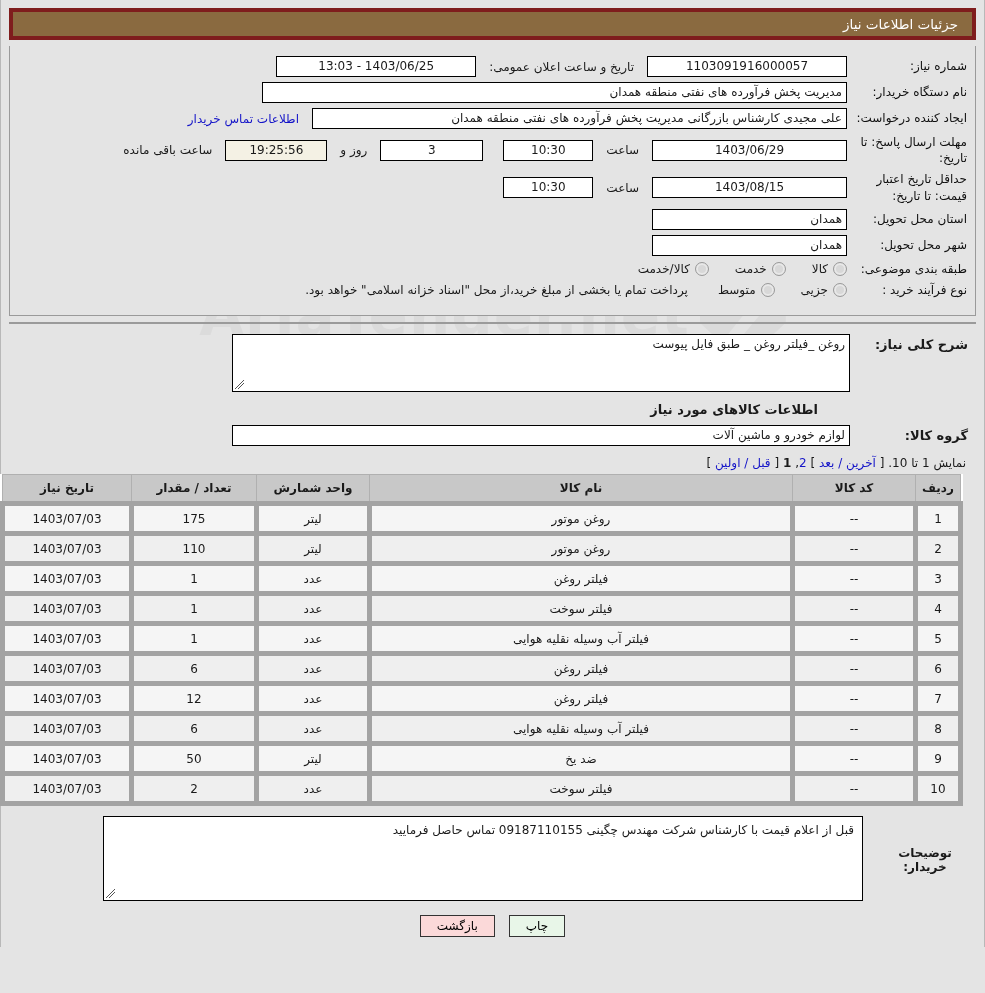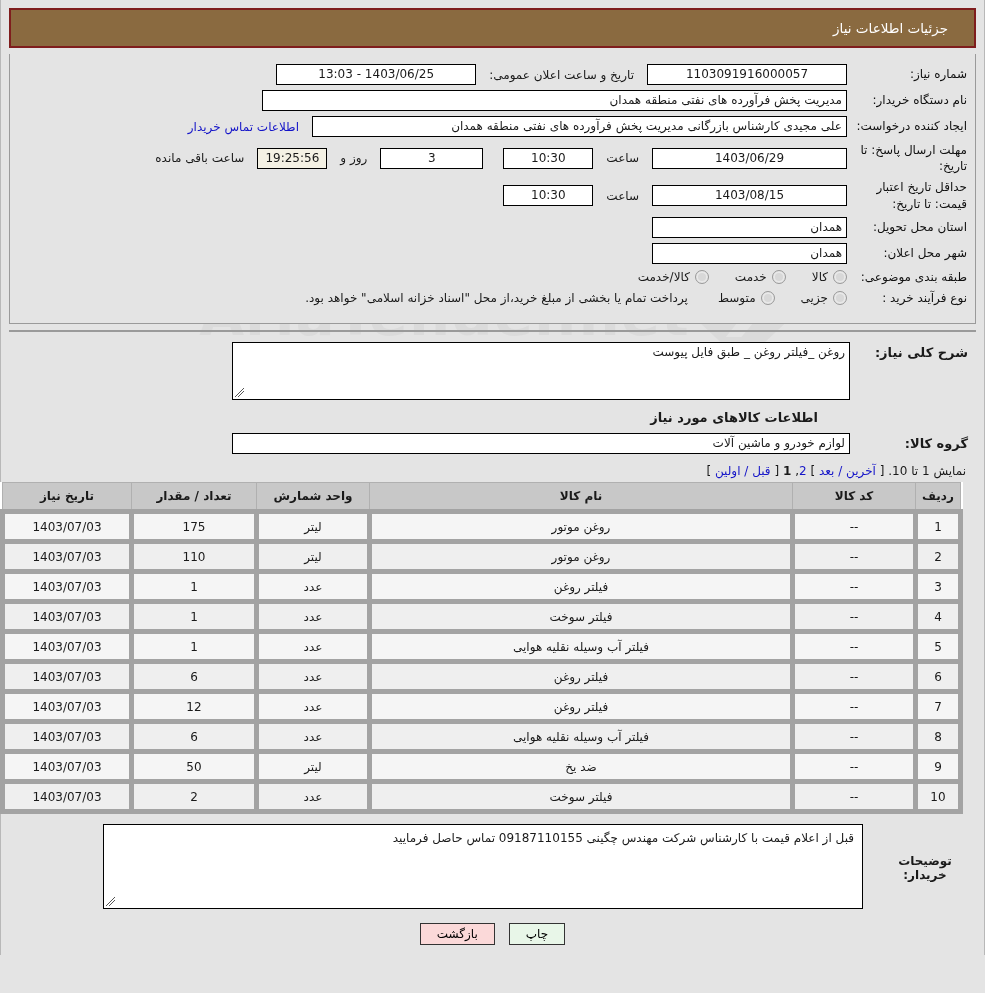--- a/index.html
+++ b/index.html
@@ -59,25 +59,25 @@
   .page {
     position: relative;
     z-index: 1;
     padding: 8px 8px 0 8px;
     box-sizing: border-box;
   }
 
   
   .titlebar {
     background: #8a6a40;
-    border: 2px solid #7f1d1d;
-    height: 40px;
+    border: 4px solid #7f1d1d;
+    height: 32px;
     display: flex;
     align-items: center;
-    padding: 0 26px;
+    padding: 0 14px;
     box-sizing: border-box;
   }
   .titlebar .title {
     color: #ffffff;
     font-size: 13.5px;
   }
 
   
   .infopanel {
     border: 1px solid #9a9a9a;
@@ -119,21 +119,21 @@
     white-space: nowrap;
   }
   .fbox.right { text-align: right; }
   .fbox.wide1 { width: 200px; }
   .fbox.num    { width: 200px; }
   .fbox.long   { width: 585px; }
   .fbox.long2  { width: 535px; }
   .fbox.date   { width: 195px; }
   .fbox.time   { width: 90px; }
   .fbox.days   { width: 103px; }
-  .fbox.secs   { width: 70px; background:#f4f1e4;text-align:center; }
+  .fbox.secs   { width: 102px; background:#f4f1e4;text-align:center; }
   .fbox.city   { width: 195px; }
   .fbox.desc   { width: 618px; height: 58px; line-height: normal; text-align: right; padding: 2px 4px; position: relative; }
   .fbox.group  { width: 618px; text-align: right; }
 
   .inter { margin: 0 13px; font-size: 12px; white-space: nowrap; }
   .link { color: #1414c8; text-decoration: none; }
 
   
   .radio-row { display: flex; align-items: center; }
   .radio-group { display: flex; align-items: center; gap: 0; }
@@ -346,21 +346,21 @@
       <div class="inter">ساعت</div>
       <div class="fbox time">10:30</div>
     </div>
 
     <div class="frow">
       <div class="flabel">استان محل تحویل:</div>
       <div class="fbox city right">همدان</div>
     </div>
 
     <div class="frow">
-      <div class="flabel">شهر محل اعلان:</div>
+      <div class="flabel">شهر محل تحویل:</div>
       <div class="fbox city right">همدان</div>
     </div>
 
     <div class="frow radio-row">
       <div class="flabel">طبقه بندی موضوعی:</div>
       <div class="radio-group">
         <div class="radio-item">
           <span class="radio"></span>
           <span class="radio-label">کالا</span>
         </div>

